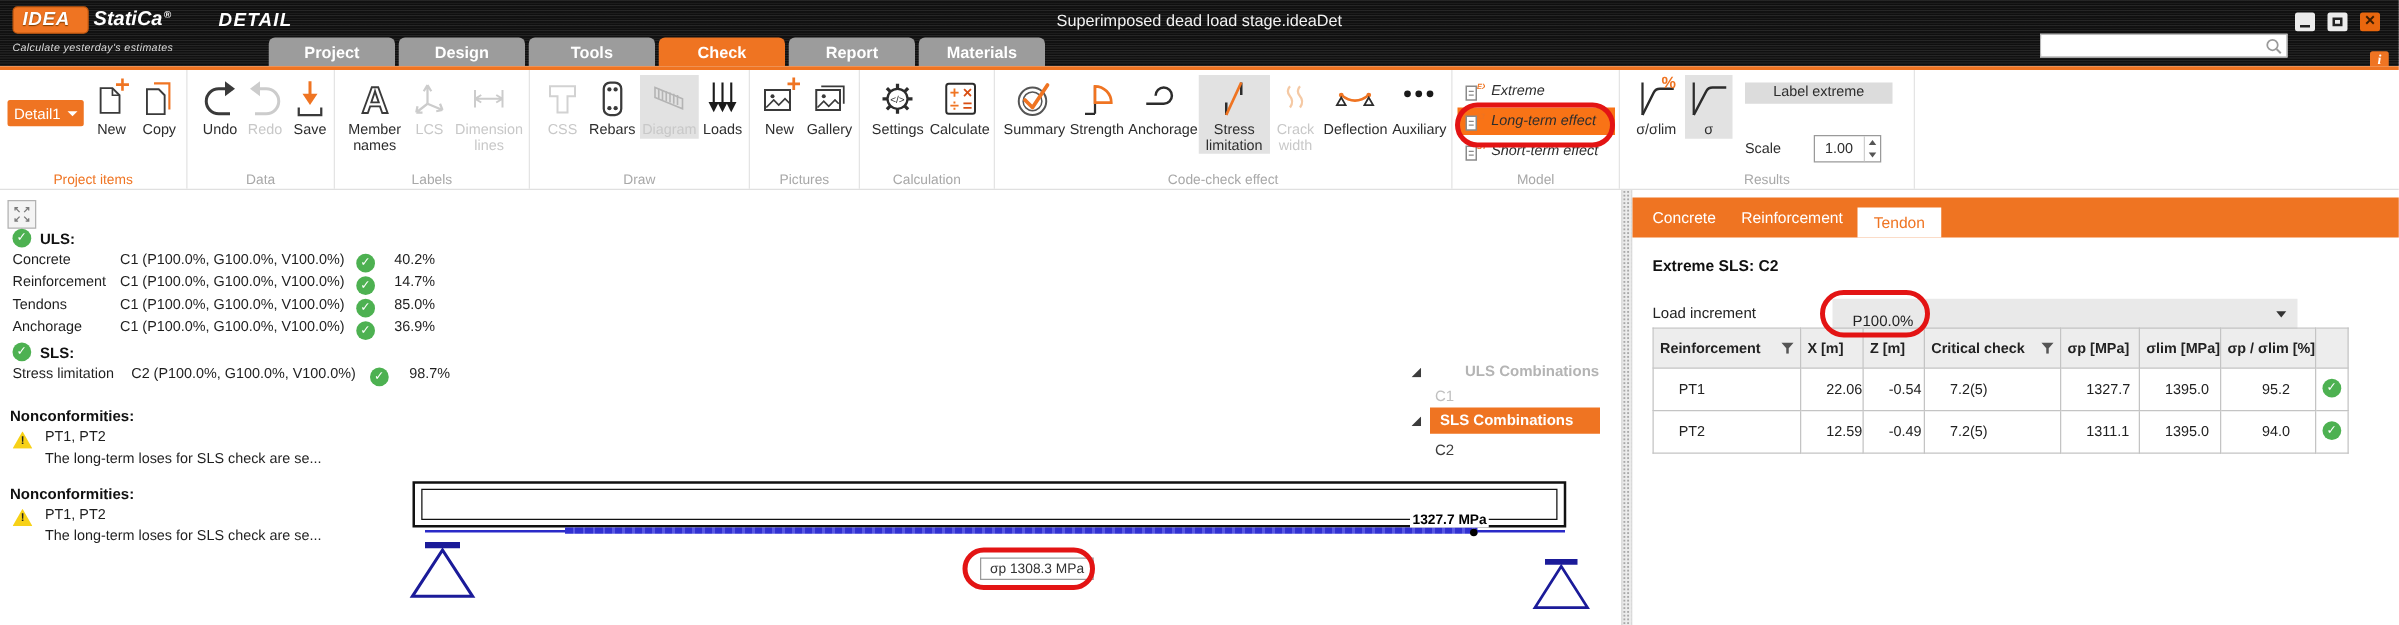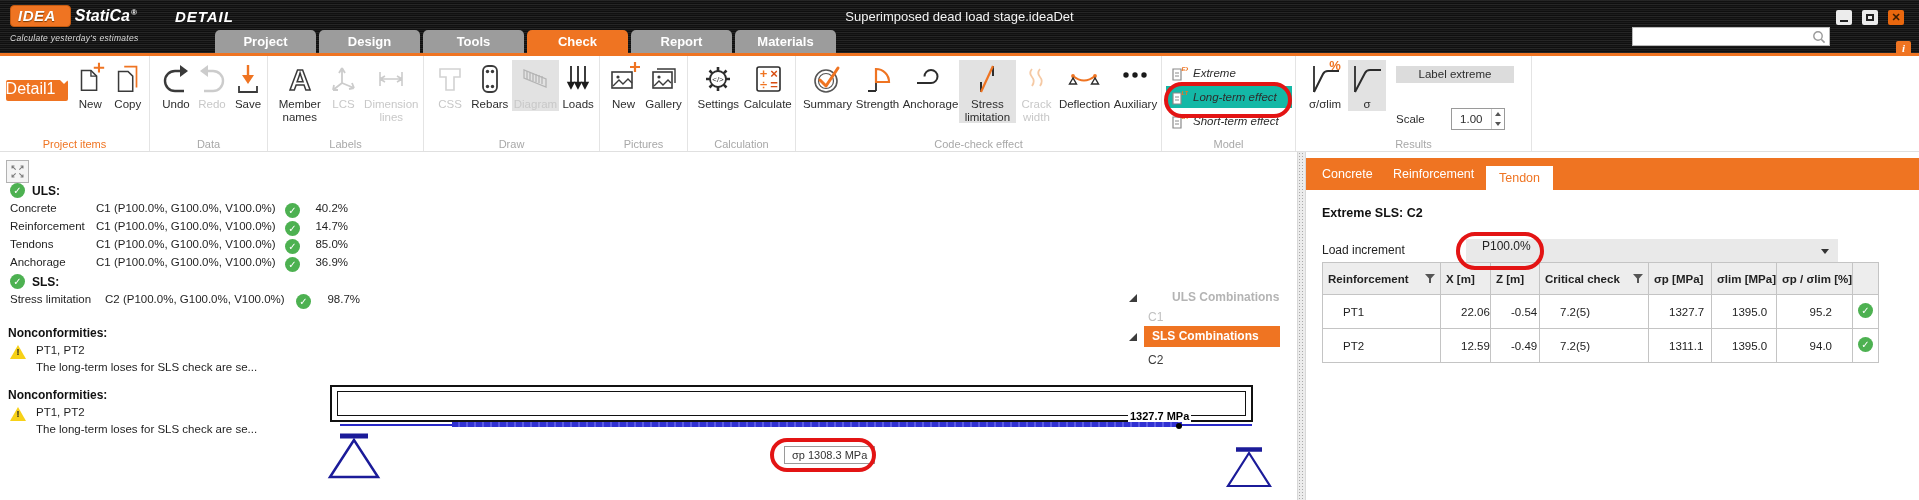--- a/index.html
+++ b/index.html
@@ -52,29 +52,29 @@
   .gbody { display:flex; align-items:flex-start; padding:3px 2px 0 4px; height:78px; }
   .glabel { position:absolute; bottom:1px; left:0; width:100%; text-align:center;
     font-size:11px; color:#a8a8a8; white-space:nowrap; overflow:hidden; }
   .glabel.org { color:#ef7422; }
   .rbtn { display:flex; flex-direction:column; align-items:center; margin-top:1px; }
   .rbtn .ic { height:38px; display:flex; align-items:center; justify-content:center; }
   .rbtn .lb { font-size:11.5px; line-height:1.1; text-align:center; color:#2d2d2d; }
   .rbtn.sel { background:#e2e2e2; }
   .rbtn.dis .lb { color:#c8c8c8; }
   #detail-btn { width:62px; height:21px; background:#ef7422; color:#fff; border-radius:2px;
-    font-size:16px; display:flex; justify-content:center; gap:5px;
+    font-size:12px; display:flex; align-items:center; justify-content:center; gap:5px;
     margin:21px 4px 0 2px; }
   #detail-btn .caret { width:0; height:0; border-left:4px solid transparent;
     border-right:4px solid transparent; border-top:4px solid #fff; }
   
   #grp-model .gbody { flex-direction:column; padding-top:6px;font-style:italic; }
   .mbtn { display:flex; align-items:center; gap:5px; height:22px; padding:0 5px;
     width:126px; font-size:11.5px; color:#2d2d2d; margin-bottom:2px; }
-  .mbtn.sel { background:#14b8a6; }
+  .mbtn.sel { background:#f97316; }
   
   .rescol { margin-left:10px; display:flex; flex-direction:column; padding-top:7px; }
   #label-extreme-btn { width:118px; height:17px; background:#dcdcdc; font-size:11.5px;
     color:#2d2d2d; text-align:center; line-height:17px; }
   .scale-row { margin-top:25px; display:flex; align-items:center; gap:26px; font-size:11.5px; color:#2d2d2d; }
   #scale-spinner { width:54px; height:22px; border:1px solid #9a9a9a; background:#fff;
     display:flex; align-items:stretch; }
   #scale-spinner .val { flex:1; font-size:11.5px; text-align:center; line-height:20px; }
   #scale-spinner .arrows { width:13px; border-left:1px solid #cfcfcf; display:flex;
     flex-direction:column; }
@@ -134,21 +134,21 @@
 
   
   #rpanel { position:absolute; left:1306px; top:152px; width:613px; height:348px; background:#fff; }
   #rtabs-bar { position:absolute; left:0; top:6px; width:613px; height:32px; background:#ef7422; }
   .rtab { position:absolute; top:0; height:32px; line-height:32px; color:#fff; font-size:12.5px; }
   #rtab-active { position:absolute; left:180px; top:8px; width:67px; height:24px; background:#fff;
     color:#ef7422; font-size:12.5px; text-align:center; line-height:24px; }
   #extreme-title { position:absolute; left:16px; top:54px; font-weight:bold; font-size:12.5px; color:#111; }
   #li-label { position:absolute; left:16px; top:91px; font-size:12px; color:#222; }
   #li-dropdown { position:absolute; left:160px; top:87px; width:372px; height:25px; background:#e9e9e9;
-    display:flex; align-items:flex-start; }
+    display:flex; align-items:flex-end; }
   #li-dropdown .ddval { font-size:12px; color:#222; padding-left:16px; }
   #li-dropdown .ddcaret { position:absolute; right:9px; top:10px; width:0; height:0;
     border-left:4.5px solid transparent; border-right:4.5px solid transparent; border-top:5px solid #333; }
 
   #rtable { position:absolute; left:16px; top:110px; border-collapse:collapse; table-layout:fixed; width:556px;
     border:1px solid #9a9a9a; }
   #rtable th, #rtable td { border:1px solid #c4c4c4; font-size:11.5px; overflow:hidden; white-space:nowrap; }
   #rtable th { background:#ededed; height:32px; font-weight:bold; text-align:left; padding:0 5px; color:#222; }
   #rtable td { height:34px; padding:0 20px; color:#222; background:#fff; }
   #rtable .num { text-align:right; }

